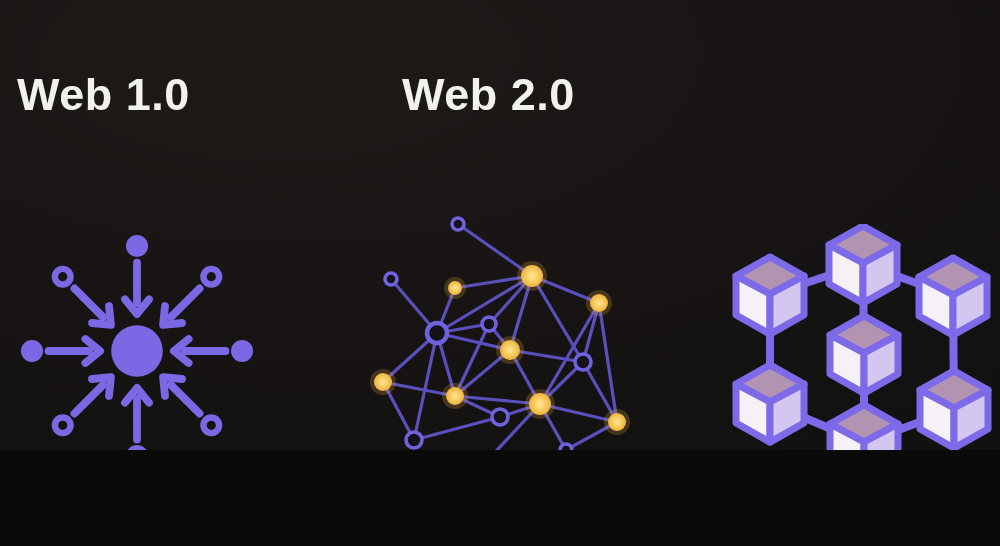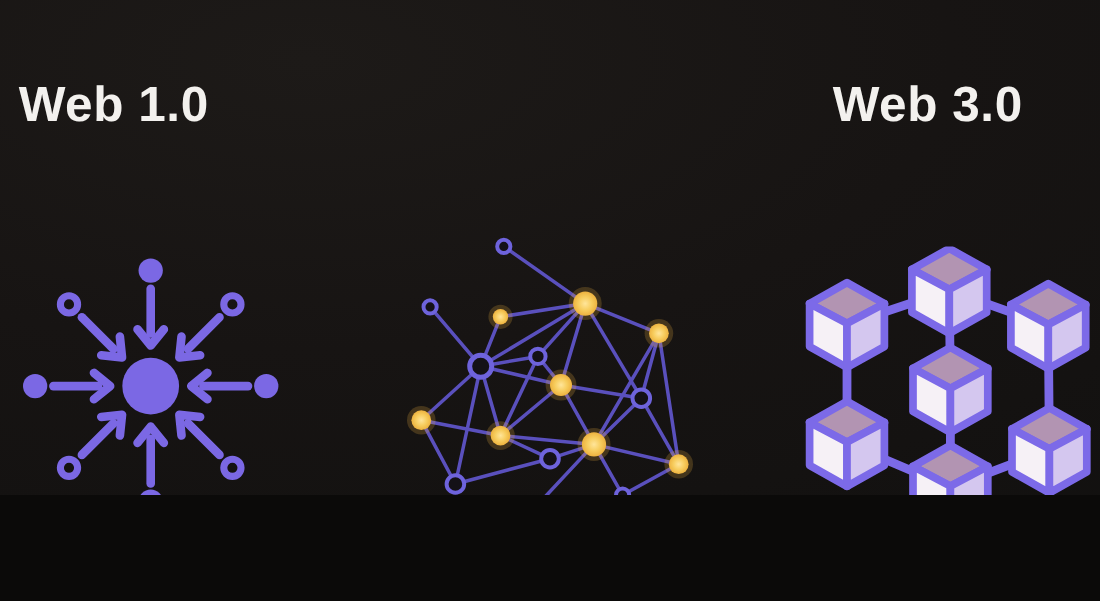--- a/index.html
+++ b/index.html
@@ -20,22 +20,22 @@
   #svg-web2{left:350px;top:190px;width:300px;height:300px;}
   #svg-web3{left:726px;top:224px;width:272px;height:262px;}
 </style>
 </head>
 <body>
 
 <div class="stage">
 
   <h1 class="title" id="title-web1">Web 1.0</h1>
 
+  <h1 class="title" id="title-web2">Web 2.0</h1>
 
-  <h1 class="title" id="title-web3">Web 3.0</h1>
 
   <svg class="icon" id="svg-web1" viewBox="0 0 280 280">
       <circle cx="140" cy="26" r="12" fill="#7b68e4"></circle>
       <line x1="140" y1="44" x2="140" y2="88" stroke="#7b68e4" stroke-width="8.5" stroke-linecap="round"></line>
       <polyline points="153,84 140,100 127,84" fill="none" stroke="#7b68e4" stroke-width="8.5" stroke-linecap="round" stroke-linejoin="round"></polyline>
       <circle cx="220.61017305526642" cy="59.38982694473357" r="8.5" fill="none" stroke="#7b68e4" stroke-width="7"></circle>
       <line x1="207.88225099390854" y1="72.11774900609143" x2="176.76955262170048" y2="103.23044737829952" stroke="#7b68e4" stroke-width="8.5" stroke-linecap="round"></line>
       <polyline points="188.79036790187178,109.59440840897845 168.2842712474619,111.7157287525381 170.40559159102156,91.20963209812821" fill="none" stroke="#7b68e4" stroke-width="8.5" stroke-linecap="round" stroke-linejoin="round"></polyline>
       <circle cx="254" cy="140" r="12" fill="#7b68e4"></circle>
       <line x1="236" y1="140" x2="192" y2="140" stroke="#7b68e4" stroke-width="8.5" stroke-linecap="round"></line>

